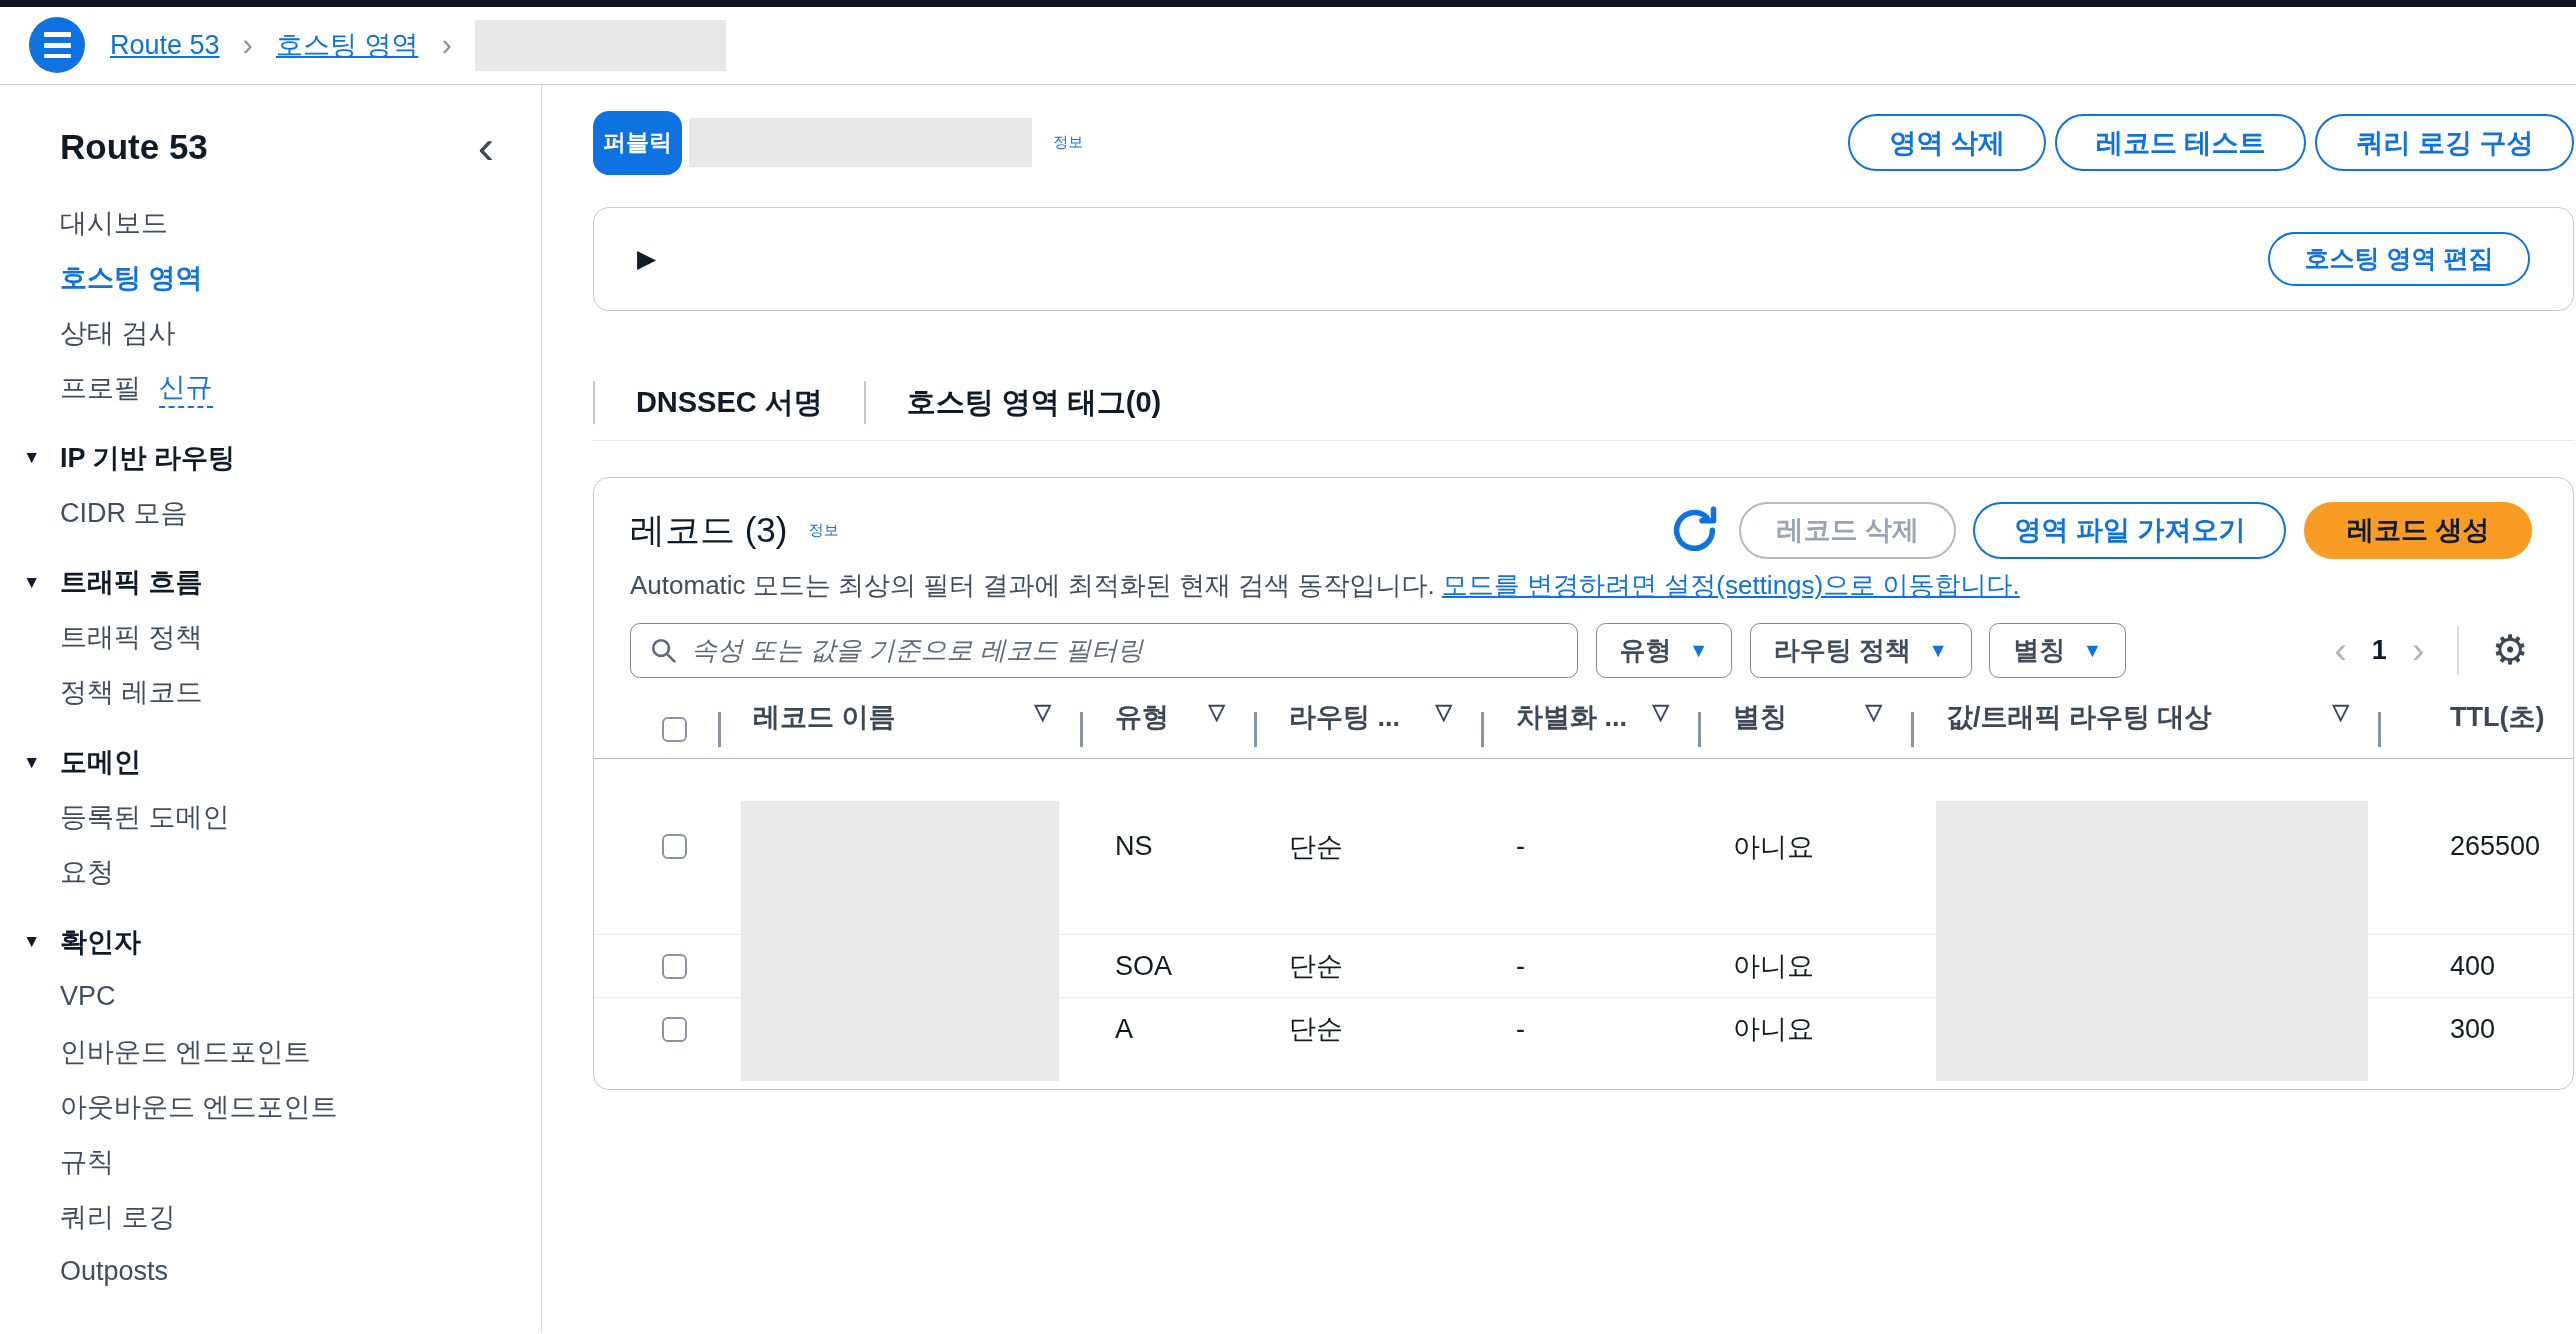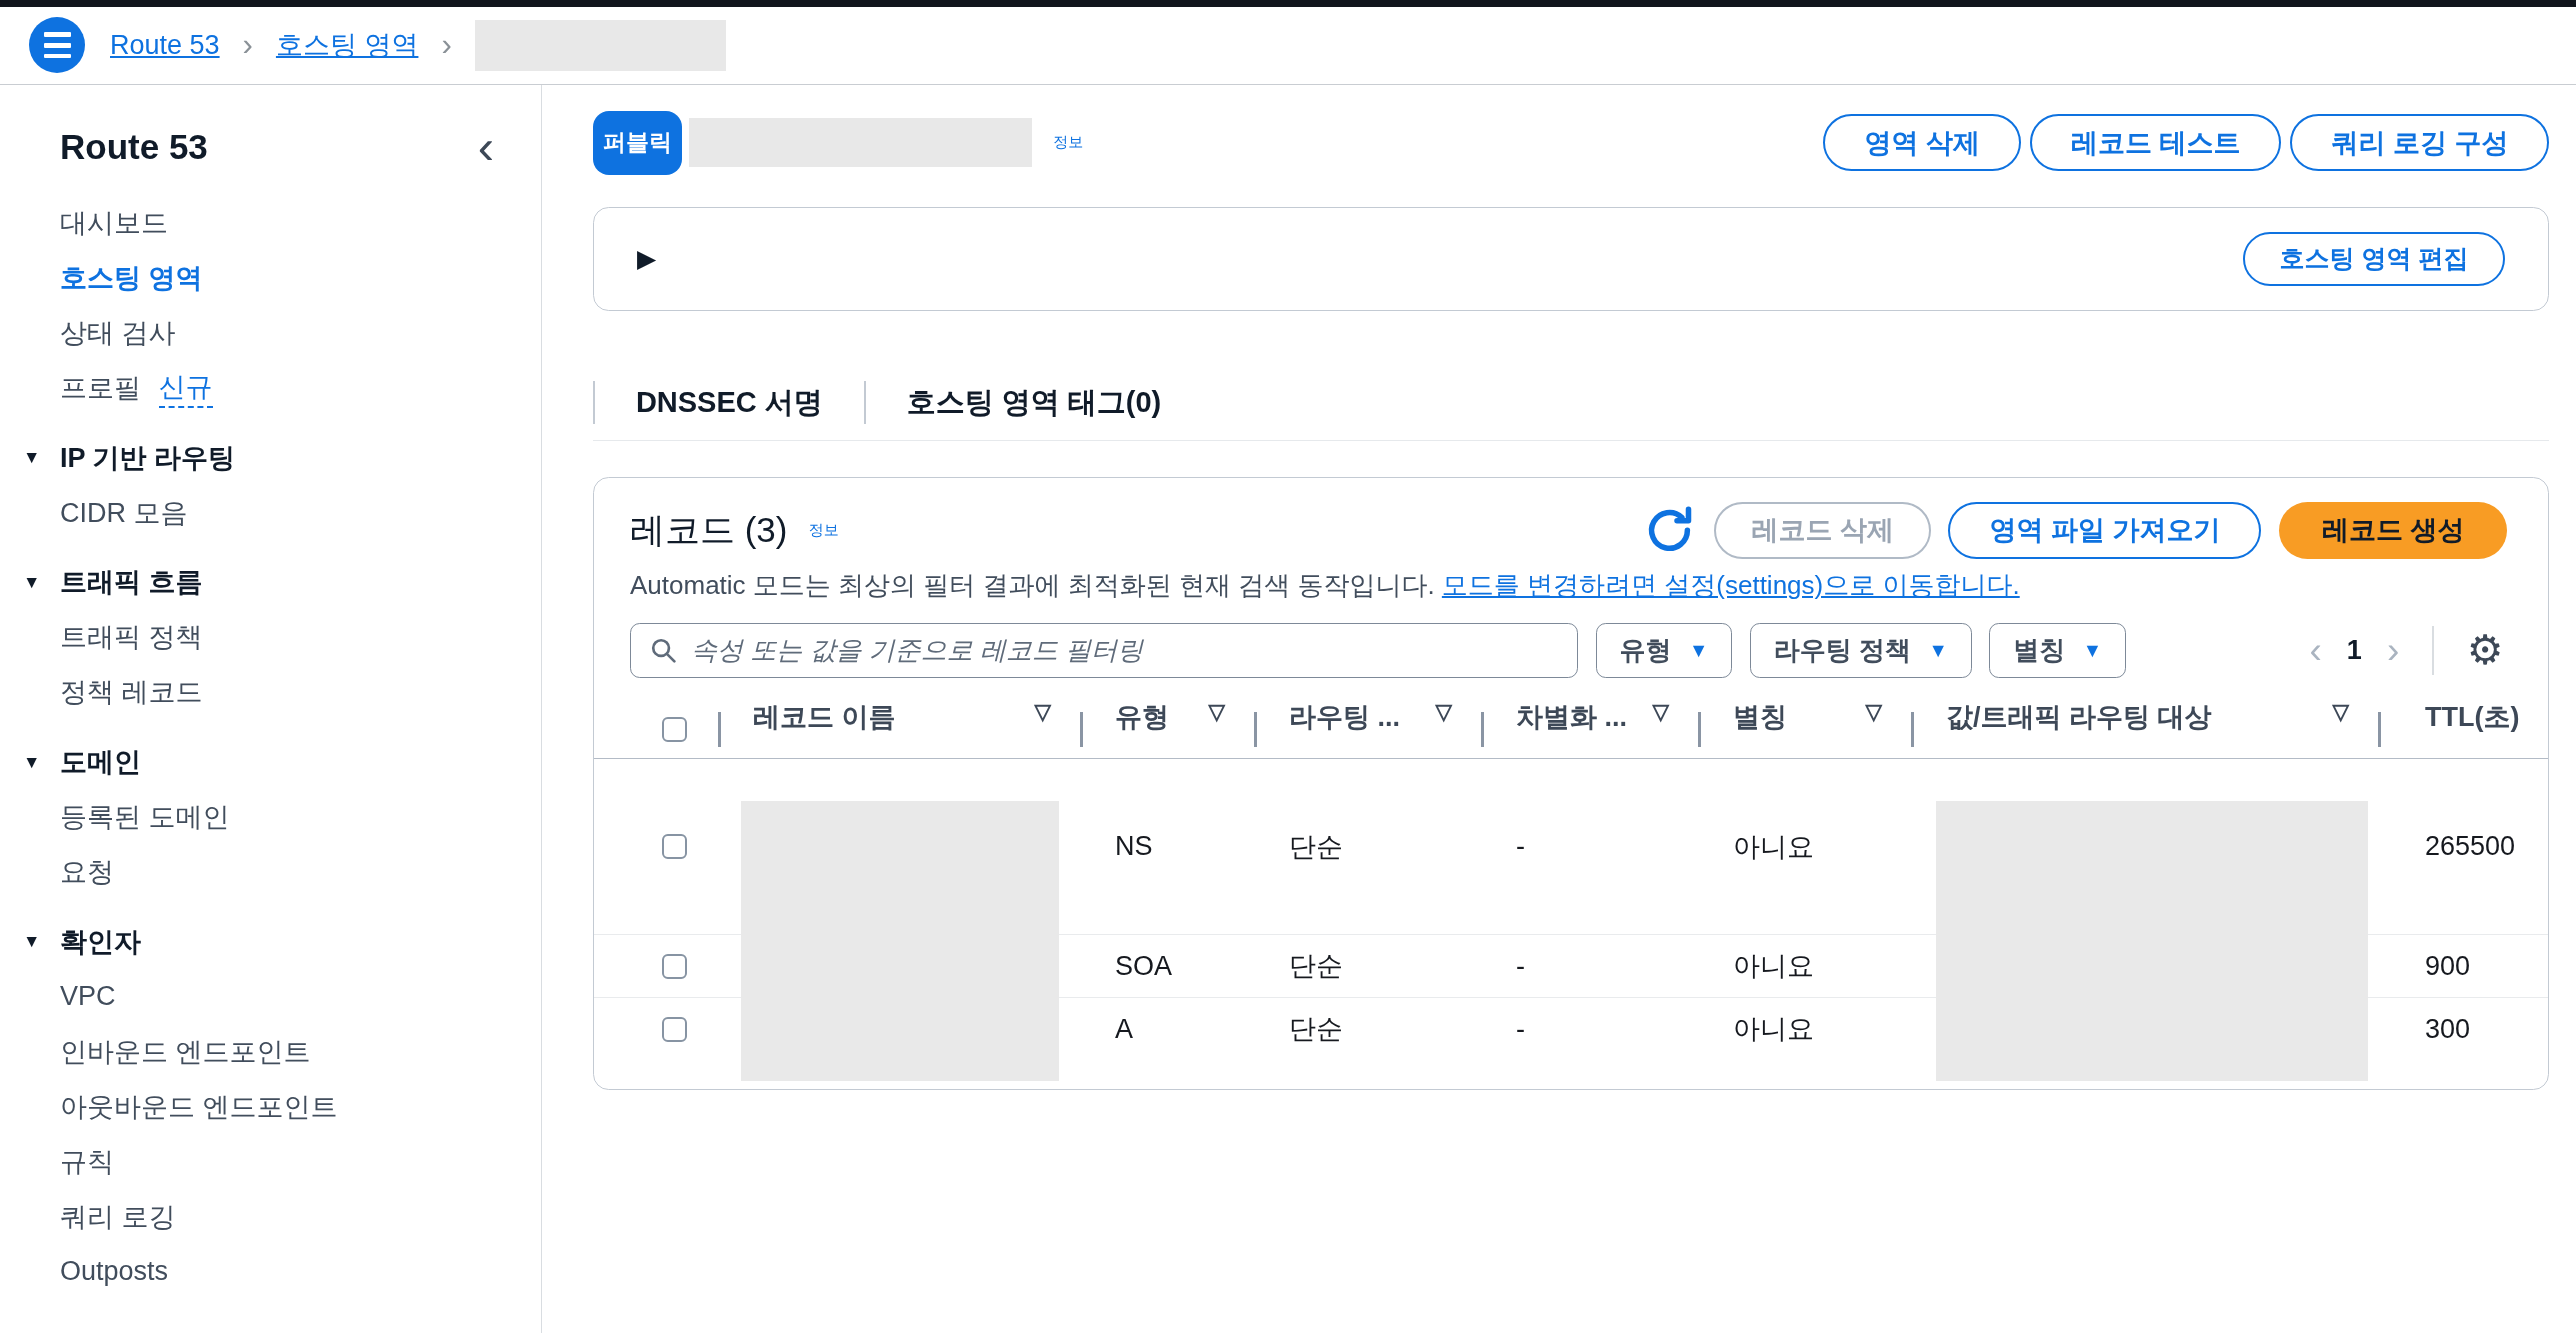--- a/index.html
+++ b/index.html
@@ -94,21 +94,21 @@
   .t-header{margin-top:21.4px;height:60px;border-bottom:1.9px solid #b3bbc6;}
   .th{display:flex;align-items:flex-start;justify-content:space-between;height:60px;padding:0 29px 0 35px;font-size:27px;font-weight:700;color:#3d4857;position:relative;}
   .th::before{content:"";position:absolute;left:0;top:12.6px;bottom:12.6px;width:2.9px;background:#8a95a4;}
   .sort-caret{font-size:21.4px;color:#3d4857;}
   .t-check{padding-left:68px;display:flex;align-items:center;}
   .checkbox{width:25px;height:25px;border:2.9px solid #8794a3;border-radius:5.8px;background:#fff;}
   .t-row{font-size:27px;color:#16191f;}
   .t-row.tall{height:175px;}
   .t-row.short{height:63px;border-top:1.9px solid #e9ebed;}
   .t-row .cell{padding-left:35px;}
-  .t-row .cell.ttl,.th.ttl{padding-left:47px;justify-content:flex-start;}
+  .t-row .cell.ttl,.th.ttl{padding-left:72px;justify-content:flex-start;}
   .redact-block{position:absolute;background:var(--redact);z-index:2;}
   .redact-names{left:147px;top:323px;width:318px;height:280px;}
   .redact-values{left:1342px;top:323px;width:432px;height:280px;}
 </style>
 </head>
 <body>
 
 <div class="topbar-black"></div>
 
 <div class="breadcrumb-bar">
@@ -303,21 +303,21 @@
       <div class="t-grid t-row short">
         <div class="t-check">
             <span class="checkbox"></span>
           </div>
         <div class="cell"></div>
         <div class="cell">SOA</div>
         <div class="cell">단순</div>
         <div class="cell">-</div>
         <div class="cell">아니요</div>
         <div class="cell"></div>
-        <div class="cell ttl">900</div>
+        <div class="cell ttl">400</div>
       </div>
       <div class="t-grid t-row short">
         <div class="t-check">
             <span class="checkbox"></span>
           </div>
         <div class="cell"></div>
         <div class="cell">A</div>
         <div class="cell">단순</div>
         <div class="cell">-</div>
         <div class="cell">아니요</div>

